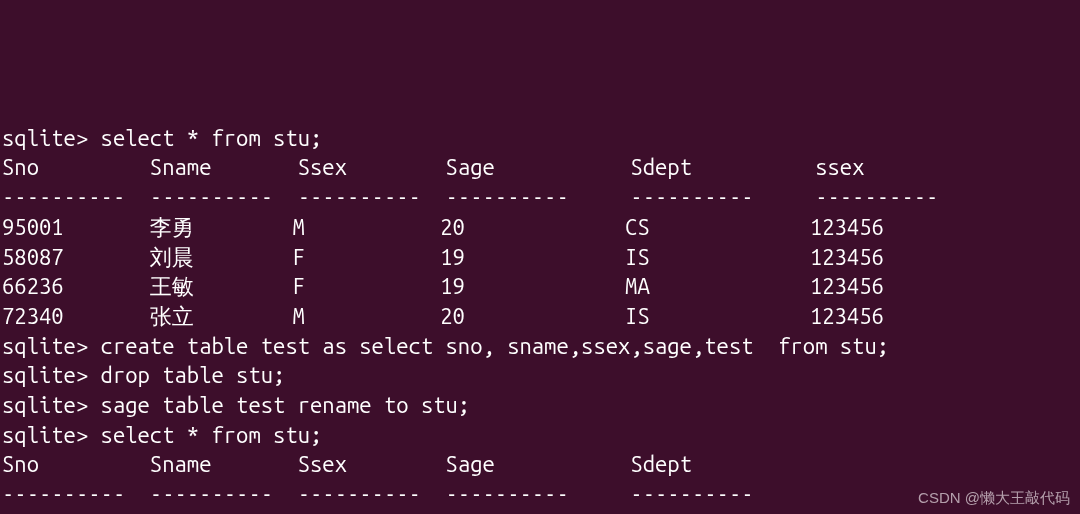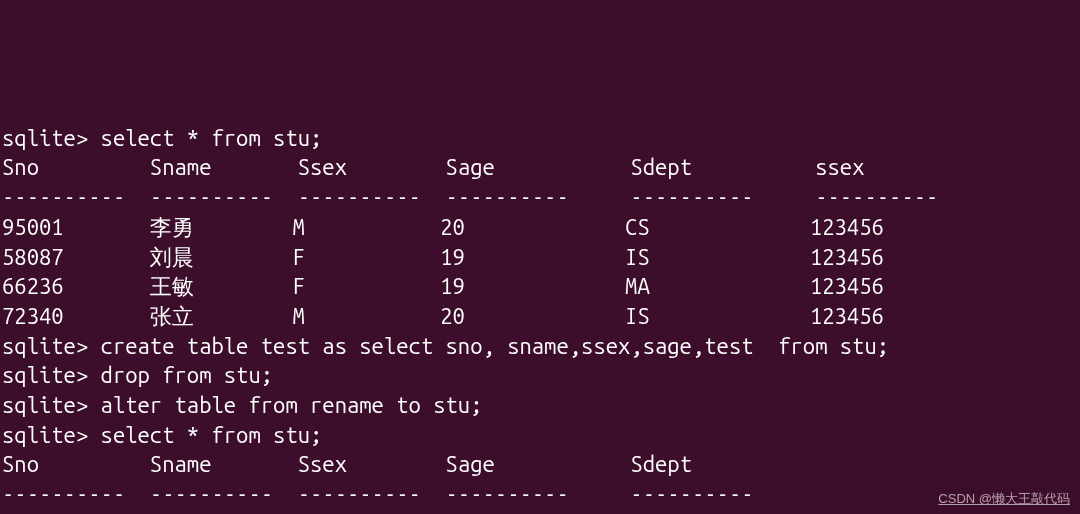--- a/index.html
+++ b/index.html
@@ -21,41 +21,40 @@
       position: relative;
     }
     .terminal {
       white-space: pre;
     }
     .watermark {
       position: absolute;
       bottom: 6px;
       right: 10px;
       color: #c9b8c2;
-      font-size: 13px;
+      font-size: 15px;
       font-family: sans-serif;
       opacity: 0.85;
-      text-decoration: underline;
     }
   </style>
 </head>
 <body>
 
 
 
 <div class="terminal"><span>sqlite&gt;</span> <span>select * from stu;</span>
 <span>Sno</span>         <span>Sname</span>       <span>Ssex</span>        <span>Sage</span>           <span>Sdept</span>          <span>ssex</span>
 <span>----------</span>  <span>----------</span>  <span>----------</span>  <span>----------</span>     <span>----------</span>     <span>----------</span>
 <span>95001</span>       <span>李勇</span>        <span>M</span>           <span>20</span>             <span>CS</span>             <span>123456</span>
 <span>58087</span>       <span>刘晨</span>        <span>F</span>           <span>19</span>             <span>IS</span>             <span>123456</span>
 <span>66236</span>       <span>王敏</span>        <span>F</span>           <span>19</span>             <span>MA</span>             <span>123456</span>
 <span>72340</span>       <span>张立</span>        <span>M</span>           <span>20</span>             <span>IS</span>             <span>123456</span>
 <span>sqlite&gt;</span> <span>create table test as select sno, sname,ssex,sage,test  from stu;</span>
-<span>sqlite&gt;</span> <span>drop from stu;</span>
-<span>sqlite&gt;</span> <span>alter table from rename to stu;</span>
+<span>sqlite&gt;</span> <span>drop table stu;</span>
+<span>sqlite&gt;</span> <span>sage table test rename to stu;</span>
 <span>sqlite&gt;</span> <span>select * from stu;</span>
 <span>Sno</span>         <span>Sname</span>       <span>Ssex</span>        <span>Sage</span>           <span>Sdept</span>
 <span>----------</span>  <span>----------</span>  <span>----------</span>  <span>----------</span>     <span>----------</span>
 <span>95001</span>       <span>李勇</span>        <span>M</span>           <span>20</span>             <span>CS</span>
                                        
                                        
                                        </div>
 
 <div class="watermark">CSDN @懒大王敲代码</div>
 

